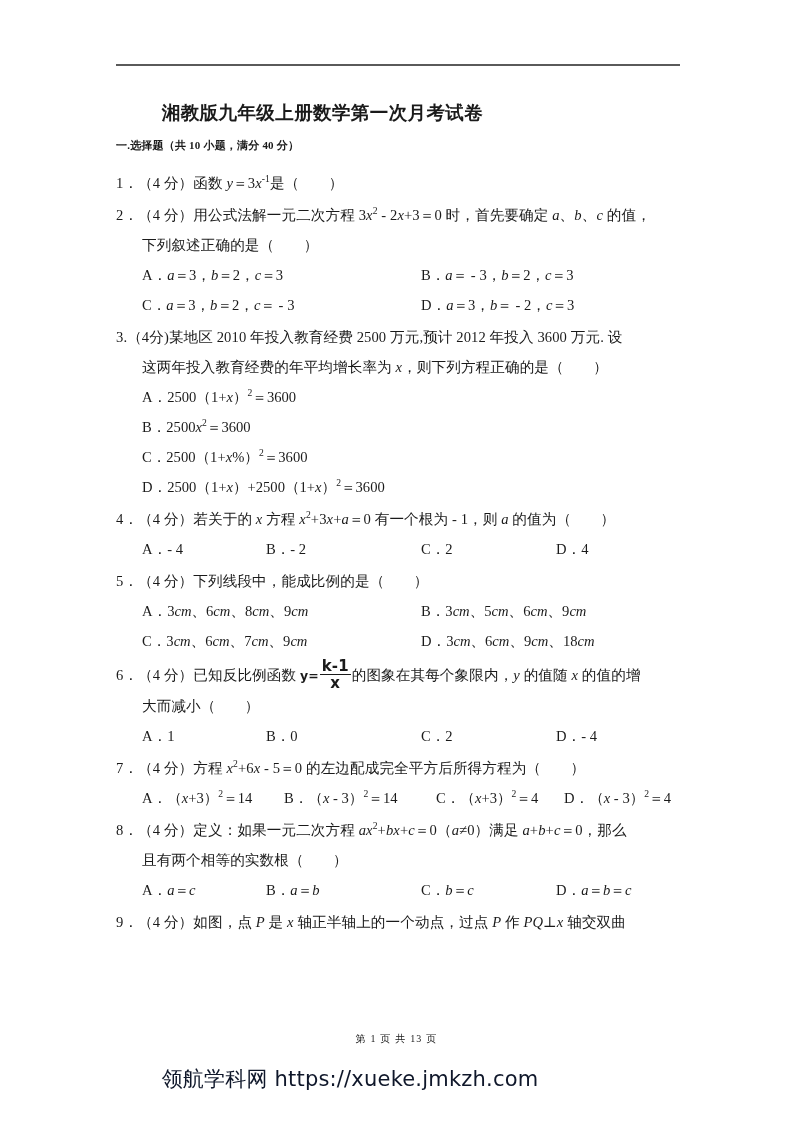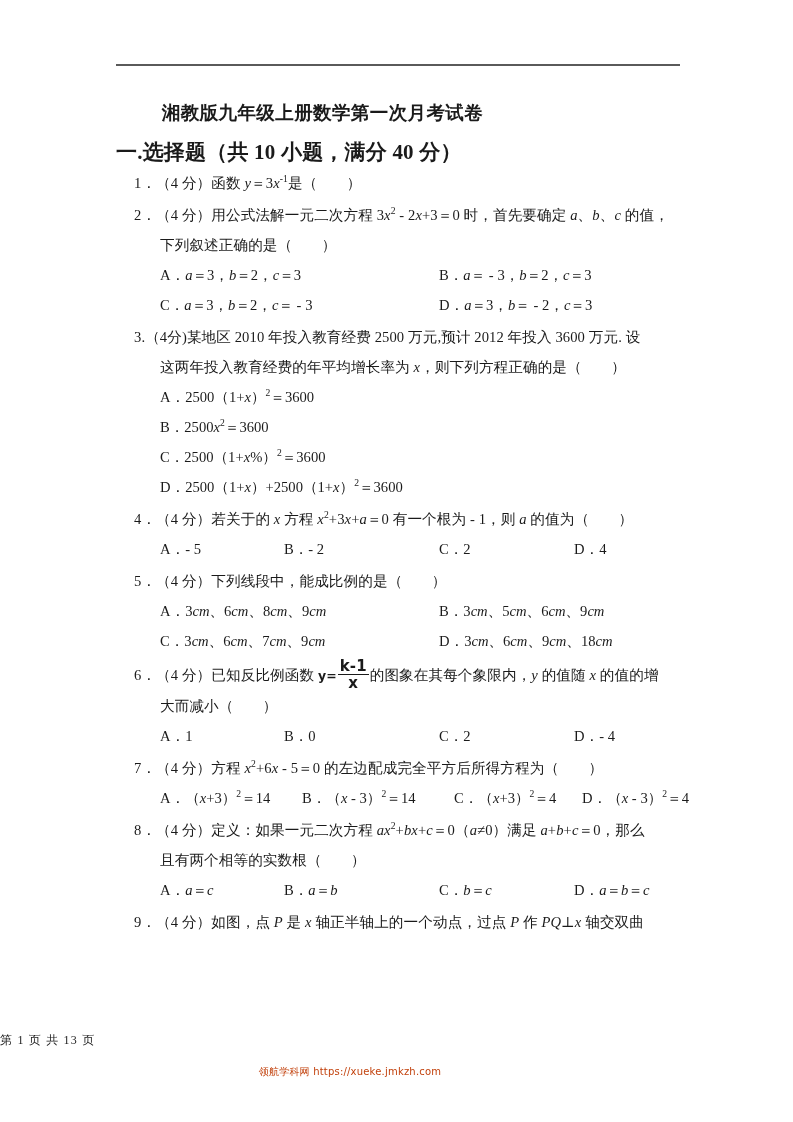--- a/index.html
+++ b/index.html
@@ -36,30 +36,29 @@
     text-align: center;
     font-size: 18.5px;
     font-weight: bold;
     letter-spacing: 0.4px;
     font-family: "Liberation Serif", "DejaVu Serif", serif;
   }
   .section-heading {
     position: absolute;
     left: 116px;
     top: 138px;
-    font-size: 21px;
+    font-size: 11px;
     font-weight: bold;
     letter-spacing: 0.2px;
   }
   .content {
     position: absolute;
     left: 116px;
     top: 168px;
     width: 566px;
-    margin-left: 18px;
   }
   .q {
     margin: 0 0 2px 0;
   }
   .qline {
     font-size: 14.6px;
     line-height: 30px;
     white-space: nowrap;
     letter-spacing: 0.1px;
   }
@@ -116,31 +115,32 @@
     font-family: "DejaVu Sans", "Liberation Sans", sans-serif;
     font-weight: bold;
     font-size: 12.5px;
   }
   sup { font-size: 0.66em; vertical-align: super; line-height: 0; }
   .footer-page {
     position: absolute;
     left: 0;
     top: 1032px;
     width: 793px;
-    font-size: 12px;
+    text-align: center;
+    font-size: 10px;
     letter-spacing: 1.2px;
   }
   .footer-watermark {
     position: absolute;
     left: 0;
     top: 1065px;
     width: 700px;
     text-align: center;
-    font-size: 10px;
-    color: #c2410c;
+    font-size: 21px;
+    color: #0f172a;
     font-family: "DejaVu Sans", "Liberation Sans", sans-serif;
     letter-spacing: 0.2px;
   }
 </style>
 </head>
 <body>
 
 <div class="page">
 
   <div class="header-rule"></div>
@@ -173,21 +173,21 @@
       <div class="qline indent">这两年投入教育经费的年平均增长率为 <i>x</i>，则下列方程正确的是（　　）</div>
       <div class="opt-stack">A．2500（1+<i>x</i>）<sup>2</sup>＝3600</div>
       <div class="opt-stack">B．2500<i>x</i><sup>2</sup>＝3600</div>
       <div class="opt-stack">C．2500（1+<i>x</i>%）<sup>2</sup>＝3600</div>
       <div class="opt-stack">D．2500（1+<i>x</i>）+2500（1+<i>x</i>）<sup>2</sup>＝3600</div>
     </div>
 
     <div class="q">
       <div class="qline">4．（4&nbsp;分）若关于的 <i>x</i> 方程 <i>x</i><sup>2</sup>+3<i>x</i>+<i>a</i>＝0 有一个根为 - 1，则 <i>a</i> 的值为（　　）</div>
       <div class="opt-row">
-        <span class="opt c1">A．- 5</span>
+        <span class="opt c1">A．- 4</span>
         <span class="opt c2">B．- 2</span>
         <span class="opt c3">C．2</span>
         <span class="opt c4">D．4</span>
       </div>
     </div>
 
     <div class="q">
       <div class="qline">5．（4 分）下列线段中，能成比例的是（　　）</div>
       <div class="opt-row">
         <span class="opt h1">A．3<i>cm</i>、6<i>cm</i>、8<i>cm</i>、9<i>cm</i></span>

